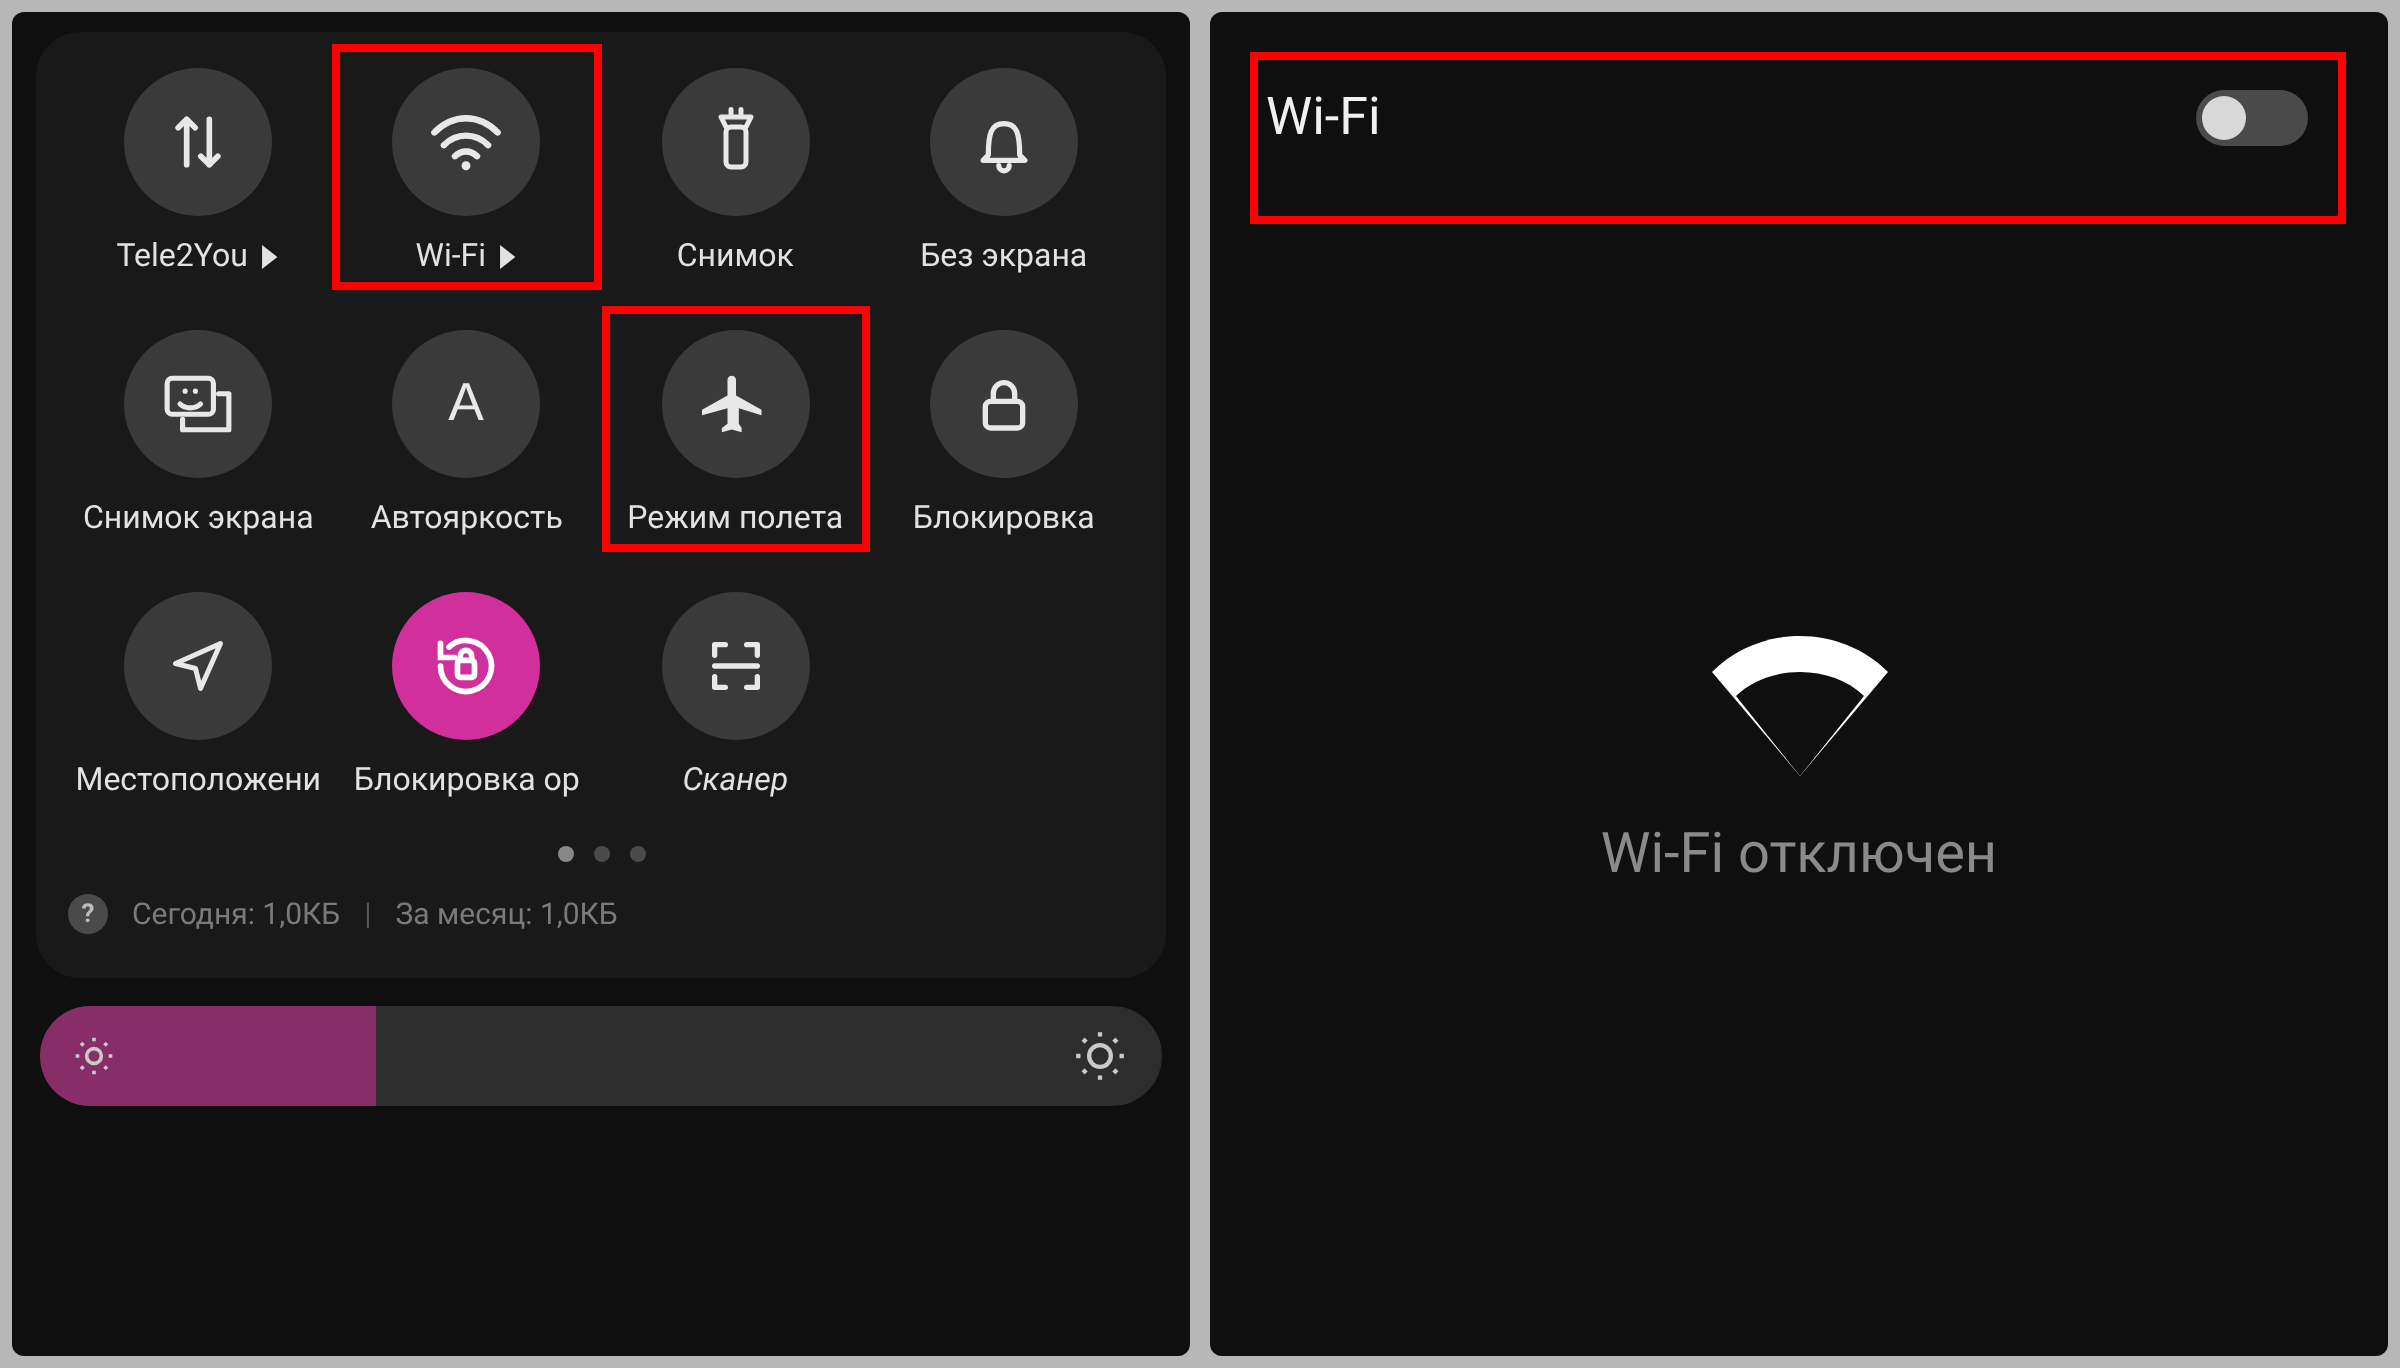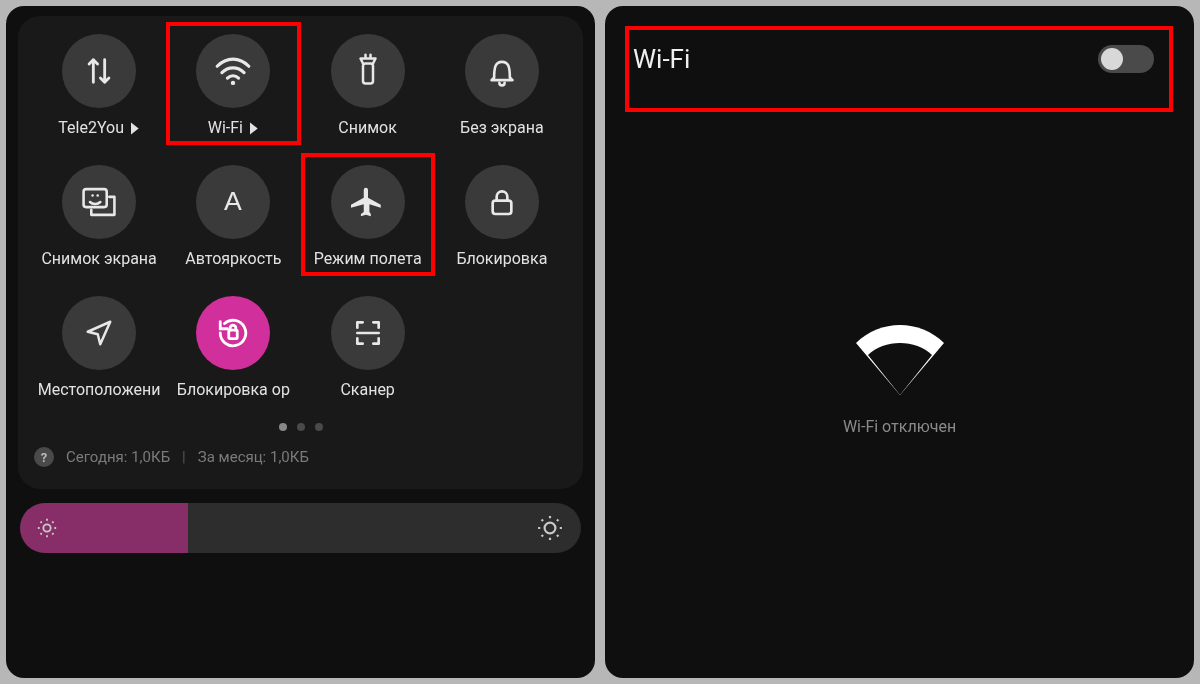--- a/index.html
+++ b/index.html
@@ -9,21 +9,21 @@
     background: #b7b7b7;
     font-family: -apple-system, BlinkMacSystemFont, "Segoe UI", Roboto, Arial, sans-serif;
     display: flex;
     gap: 10px;
     padding: 6px;
     color: #e8e8e8;
   }
   .phone {
     flex: 1;
     background: #0f0f0f;
-    border-radius: 18px;
+    border-radius: 6px;
     position: relative;
     overflow: hidden;
   }
   
   .qs-panel {
     background: #191919;
     margin: 10px 12px 0 12px;
     border-radius: 22px;
     padding: 18px 14px 14px 14px;
   }
@@ -153,21 +153,21 @@
   }
   .wifi-status {
     flex: 1;
     display: flex;
     flex-direction: column;
     align-items: center;
     justify-content: center;
     gap: 22px;
     color: #8a8a8a;
   }
-  .wifi-status .msg { font-size: 16px; }
+  .wifi-status .msg { font-size: 28px; }
   svg { display: block; }
 </style>
 </head>
 <body>
 
 <div class="phone">
   <div class="qs-panel">
     <div class="grid" id="qs-grid">
         <div class="tile" style="position: relative; align-items: center;">
           <div class="circle">
@@ -259,21 +259,21 @@
           <div class="circle active">
             <svg width="34" height="34" viewBox="0 0 24 24" fill="none" stroke="#fff" stroke-width="2" stroke-linecap="round">
               <path d="M3 12a9 9 0 1 0 3-6.7"></path>
               <path d="M3 4v5h5"></path>
               <rect x="9" y="10" width="6" height="6" rx="1"></rect>
               <path d="M10 10V8.5a2 2 0 0 1 4 0V10"></path>
             </svg>
           </div>
           <div class="label">Блокировка ор</div>
         </div>
-        <div class="tile" style="position: relative;">
+        <div class="tile" style="position: relative; font-style: italic;">
           <div class="circle">
             <svg width="32" height="32" viewBox="0 0 24 24" stroke="#e8e8e8" stroke-width="2" fill="none" stroke-linecap="round" stroke-linejoin="round">
               <path d="M4 4h4M4 4v4M20 4h-4M20 4v4M4 20h4M4 20v-4M20 20h-4M20 20v-4"></path>
               <path d="M4 12h16"></path>
             </svg>
           </div>
           <div class="label">Сканер</div>
         </div>
       </div>
     <div class="pager" id="pager">

